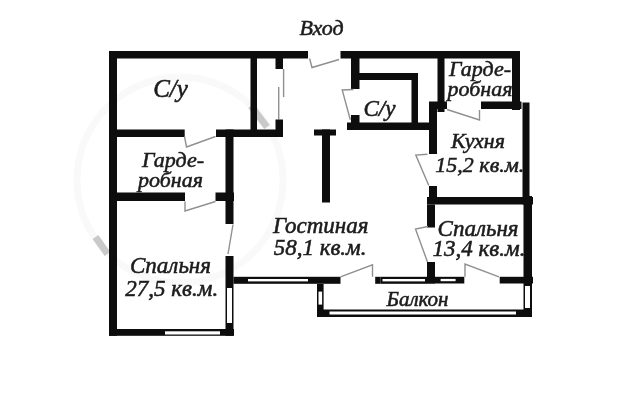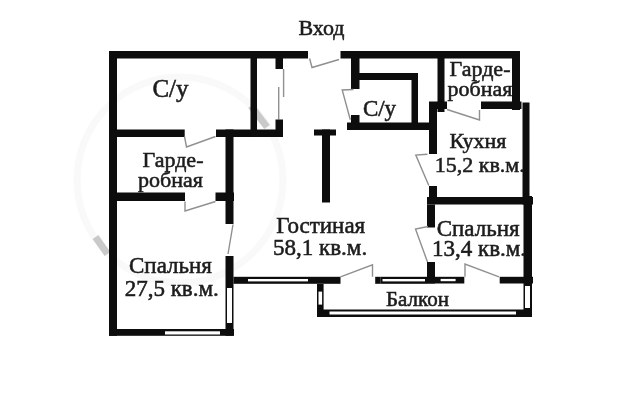--- a/index.html
+++ b/index.html
@@ -1,16 +1,16 @@
 <!DOCTYPE html>
 <html><head>
 <meta charset="utf-8">
 <style>
 html,body{margin:0;padding:0;background:#ffffff;}
-#plan{width:524px;height:404px;position:relative;}
+#plan{width:524px;height:404px;position:relative;font-style:italic;}
 text{font-family:"Liberation Serif",serif;fill:#1c1c1c;stroke:#1c1c1c;stroke-width:0.55;}
 .w{fill:#0d0d0d;}
 .win{fill:#ffffff;}
 .leaf{stroke:#909090;stroke-width:1.4;fill:none;}
 </style>
 </head>
 <body>
 
 <div id="plan">
 <svg width="640" height="404" viewBox="0 0 640 404" xmlns="http://www.w3.org/2000/svg">

